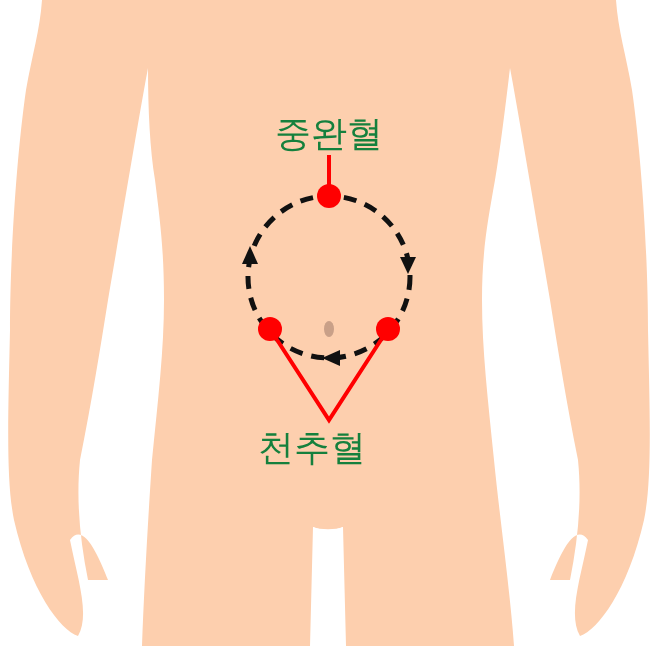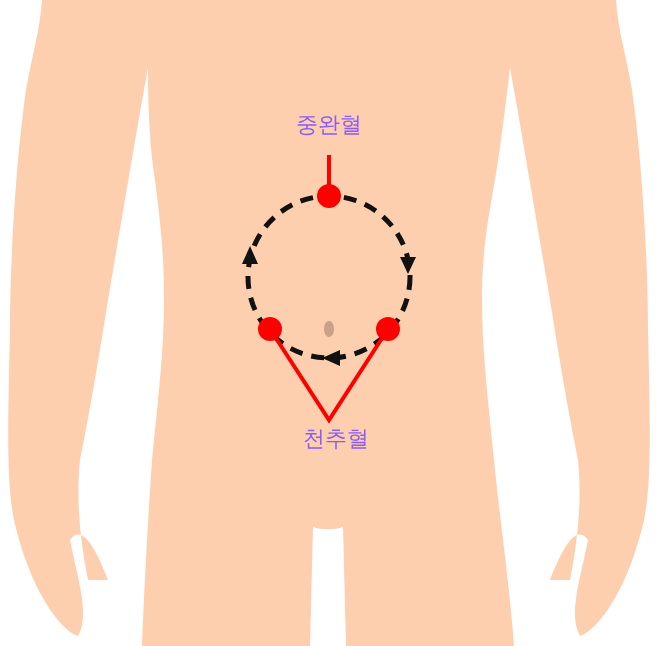--- a/index.html
+++ b/index.html
@@ -1,18 +1,18 @@
 <!DOCTYPE html>
 <html><head>
 <meta charset="utf-8">
 <style>
   html, body { margin:0; padding:0; background:#ffffff; }
   body { width:658px; height:646px; overflow:hidden; position:relative; font-family:"DejaVu Sans", sans-serif; }
   svg { position:absolute; left:0; top:0; }
-  .label { position:absolute; font-size:22px; font-weight:500; color:#8b5cf6; transform:translateX(-50%); white-space:nowrap; letter-spacing:0px; }
+  .label { position:absolute; font-size:36px; font-weight:500; color:#15803d; transform:translateX(-50%); white-space:nowrap; letter-spacing:0px; }
 </style>
 </head>
 <body>
 
 <svg width="658" height="646" viewBox="0 0 658 646">
 
   <path fill="#FDCFAE" d="M42,0 L148,0 L148,68 C140,110 120,230 108,300 C100,350 92,400 80,460 C76,500 80,540 88,580 L108,580
        C100,560 84,520 70,540 C78,580 90,615 78,636 C60,630 30,590 14,520 C6,480 8,420 10,330
        C10,260 16,160 26,90 C32,55 40,30 42,0 Z"></path>
 
@@ -36,13 +36,13 @@
 
   <line x1="329" y1="155" x2="329" y2="196" stroke="#FF0000" stroke-width="4"></line>
   <polyline points="270,329 329,420 388,329" fill="none" stroke="#FF0000" stroke-width="4" stroke-linejoin="miter"></polyline>
 
   <circle cx="329" cy="196" r="12" fill="#FF0000"></circle>
   <circle cx="270" cy="329" r="12" fill="#FF0000"></circle>
   <circle cx="388" cy="329" r="12" fill="#FF0000"></circle>
 </svg>
 
 <div class="label" style="left:329px; top:110px;">중완혈</div>
-<div class="label" style="left:336px; top:424px;font-family:Liberation Serif, serif;">천추혈</div>
+<div class="label" style="left:312px; top:424px;font-family:Liberation Serif, serif;">천추혈</div>
 
 </body></html>

